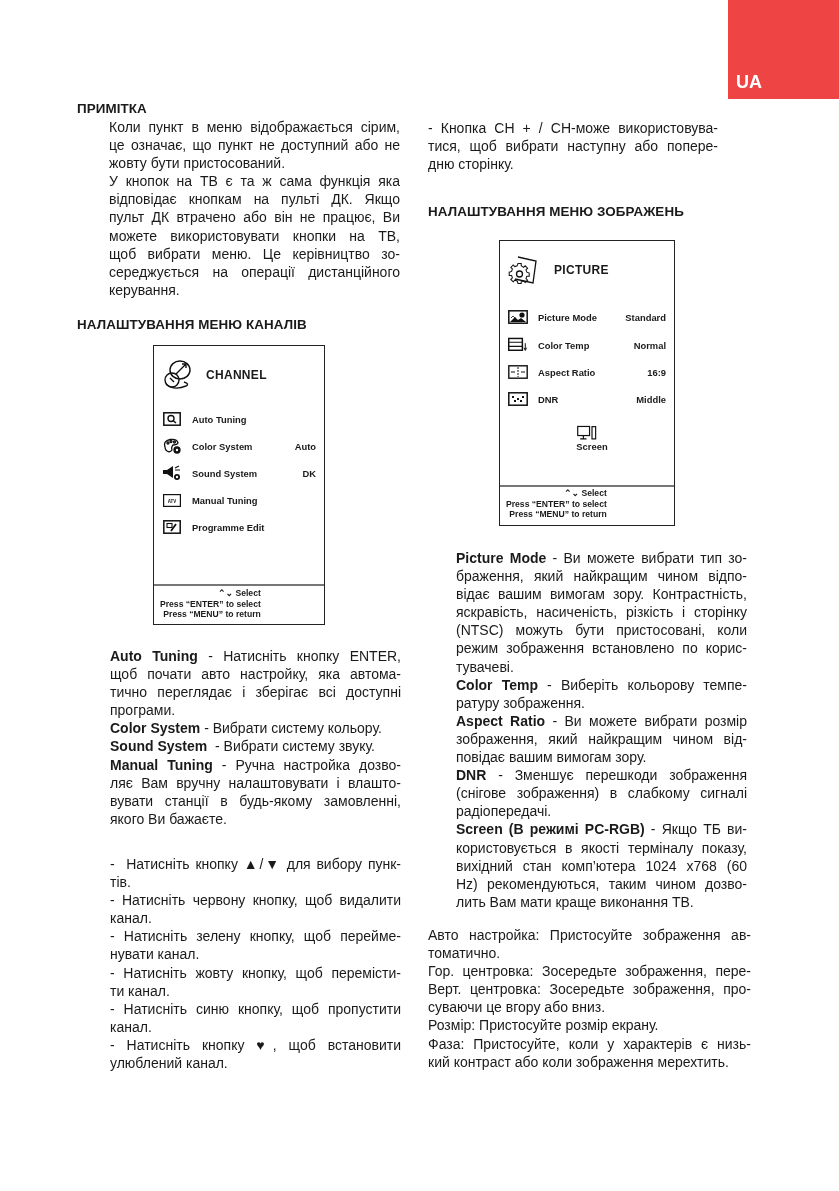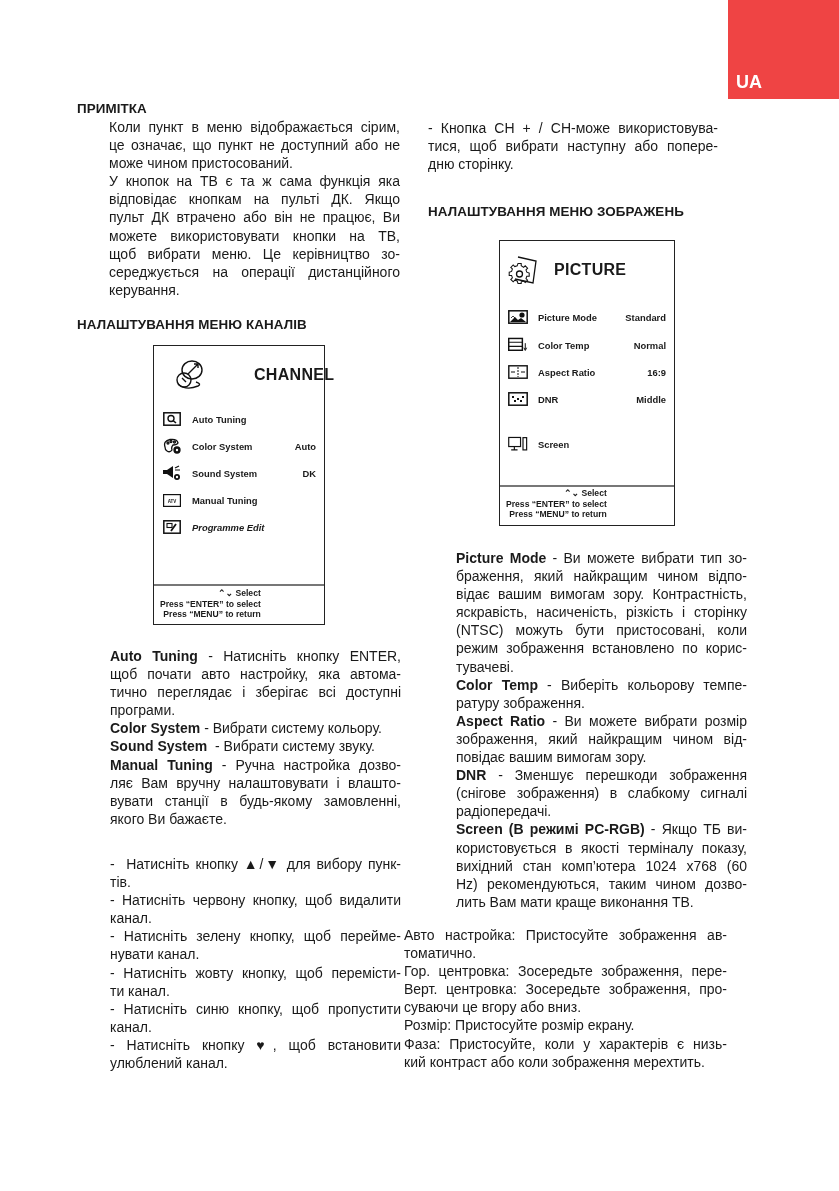--- a/index.html
+++ b/index.html
@@ -11,61 +11,61 @@
   .heading { position: absolute; font-weight: bold; font-size: 13.4px; letter-spacing: 0.1px; white-space: nowrap; }
   .para { position: absolute; font-size: 14px; line-height: 18.1px; text-align: justify; }
   .para p { margin: 0; }
   .para b { font-weight: bold; }
   .jl { text-align-last: justify; }
   .nl { text-align-last: left; }
 
   .osd { position: absolute; border: 1.5px solid #222; box-sizing: border-box; background: #fff;
          font-family: "Liberation Sans", sans-serif; }
   .osd .title-row { position: absolute; display: flex; align-items: center; }
-  .osd .title { font-weight: bold; font-size: 16px; margin-left: 12px; letter-spacing: 0.3px; }
+  .osd .title { font-weight: bold; font-size: 12px; margin-left: 12px; letter-spacing: 0.3px; }
   .osd .row { position: absolute; left: 8px; right: 8px; height: 18px; display: flex; align-items: center; font-size: 9.4px; font-weight: bold; }
   .osd .row .ico { width: 20px; height: 16px; display: flex; align-items: center; justify-content: center; }
   .osd .row .lbl { margin-left: 10px; flex: 1; }
   .osd .row .val { text-align: right; }
   .osd .sep { position: absolute; left: 0; right: 0; height: 0; border-top: 2px solid #777; }
   .osd .foot { position: absolute; left: 6px; font-size: 8.6px; line-height: 10.5px; font-weight: bold; text-align: right; }
   .osd .foot .arr { font-size: 9px; }
   svg { display: block; }
 </style>
 </head>
 <body>
 
 <div class="lang-tab">
   <span>UA</span>
 </div>
 
 <div class="heading" style="left:77px; top:101px;">ПРИМІТКА</div>
 <div class="para" style="left:109px; top:118px; width:291px;">
   <p class="jl">Коли пункт в меню відображається сірим,</p>
   <p class="jl">це означає, що пункт не доступний або не</p>
-  <p class="nl">може чином пристосований.</p>
+  <p class="nl">жовту бути пристосований.</p>
   <p class="jl">У кнопок на ТВ є та ж сама функція яка</p>
   <p class="jl">відповідає кнопкам на пульті ДК. Якщо</p>
   <p class="jl">пульт ДК втрачено або він не працює, Ви</p>
   <p class="jl">можете використовувати кнопки на ТВ,</p>
   <p class="jl">щоб вибрати меню. Це керівництво зо-</p>
   <p class="jl">середжується на операції дистанційного</p>
   <p class="nl">керування.</p>
 </div>
 
 <div class="para" style="left:428px; top:119px; width:290px;">
   <p class="jl">- Кнопка CH + / CH-може використовува-</p>
   <p class="jl">тися, щоб вибрати наступну або попере-</p>
   <p class="nl">дню сторінку.</p>
 </div>
 
 <div class="heading" style="left:77px; top:317px;">НАЛАШТУВАННЯ МЕНЮ КАНАЛІВ</div>
 
 <div class="osd" style="left:153px; top:345px; width:172px; height:280px;">
-  <div class="title-row" style="left:18px; top:12px;gap:36px;">
+  <div class="title-row" style="left:6px; top:12px;">
     <span>
       <svg width="34" height="34" viewBox="0 0 34 34" fill="none" stroke="#111" stroke-width="1.4">
         <ellipse cx="20" cy="12" rx="10" ry="9"></ellipse>
         <path d="M16 16 L26 6 M22 6 L26 6 L26 10"></path>
         <circle cx="12" cy="22" r="7"></circle>
         <path d="M10 20 L14 24 M6 26 Q14 33 26 28 Q30 26 24 24"></path>
       </svg>
     </span>
     <span class="title">CHANNEL</span>
   </div>
@@ -110,21 +110,21 @@
   <div class="row" style="top:145px;">
     <span class="ico">
       <svg width="18" height="13" viewBox="0 0 18 13">
           <rect x="0.6" y="0.6" width="16.8" height="11.8" fill="none" stroke="#111" stroke-width="1.2"></rect>
           <text x="9" y="8.5" font-size="4.5" text-anchor="middle" font-family="Liberation Sans, sans-serif" fill="#111">ATV</text>
         </svg>
     </span>
     <span class="lbl">Manual Tuning</span>
     <span class="val"></span>
   </div>
-  <div class="row" style="top:172px;font-style:italic;">
+  <div class="row" style="top:172px;">
     <span class="ico">
       <svg width="18" height="14" viewBox="0 0 18 14">
           <rect x="0.8" y="0.8" width="16.4" height="12.4" fill="none" stroke="#111" stroke-width="1.5"></rect>
           <rect x="4" y="3.5" width="5" height="4" fill="none" stroke="#111" stroke-width="1.1"></rect>
           <path d="M8 11 L13 4" stroke="#111" stroke-width="1.8"></path>
         </svg>
     </span>
     <span class="lbl">Programme Edit</span>
     <span class="val"></span>
   </div>
@@ -221,21 +221,21 @@
           <rect x="4" y="4" width="2" height="2" fill="#111"></rect>
           <rect x="9" y="6" width="2" height="2" fill="#111"></rect>
           <rect x="14" y="4" width="2" height="2" fill="#111"></rect>
           <rect x="6" y="8" width="2" height="2" fill="#111"></rect>
           <rect x="12" y="8" width="2" height="2" fill="#111"></rect>
         </svg>
     </span>
     <span class="lbl">DNR</span>
     <span class="val">Middle</span>
   </div>
-  <div class="row" style="top:194px;">
+  <div class="row" style="top:184px;flex-direction:column;">
     <span class="ico">
       <svg width="22" height="16" viewBox="0 0 22 16" fill="none" stroke="#111" stroke-width="1.3">
           <rect x="0.8" y="0.8" width="13" height="10"></rect>
           <path d="M7 11 L7 14 M3.5 14.5 L10.5 14.5"></path>
           <rect x="16.5" y="1" width="4" height="13.5"></rect>
         </svg>
     </span>
     <span class="lbl">Screen</span>
     <span class="val"></span>
   </div>
@@ -265,21 +265,21 @@
   <p class="jl"><b>DNR</b><span> - Зменшує перешкоди зображення</span></p>
   <p class="jl">(снігове зображення) в слабкому сигналі</p>
   <p class="nl">радіопередачі.</p>
   <p class="jl"><b>Screen (В режимі PC-RGB)</b><span> - Якщо ТБ ви-</span></p>
   <p class="jl">користовується в якості терміналу показу,</p>
   <p class="jl">вихідний стан комп’ютера 1024 x768 (60</p>
   <p class="jl">Hz) рекомендуються, таким чином дозво-</p>
   <p class="nl">лить Вам мати краще виконання ТВ.</p>
 </div>
 
-<div class="para" style="left:404px; top:926px; width:323px;">
+<div class="para" style="left:428px; top:926px; width:323px;">
   <p class="jl">Авто настройка: Пристосуйте зображення ав-</p>
   <p class="nl">томатично.</p>
   <p class="jl">Гор. центровка: Зосередьте зображення, пере-</p>
   <p class="jl">Верт. центровка: Зосередьте зображення, про-</p>
   <p class="nl">суваючи це вгору або вниз.</p>
   <p class="nl">Розмір: Пристосуйте розмір екрану.</p>
   <p class="jl">Фаза: Пристосуйте, коли у характерів є низь-</p>
   <p class="nl">кий контраст або коли зображення мерехтить.</p>
 </div>
 

